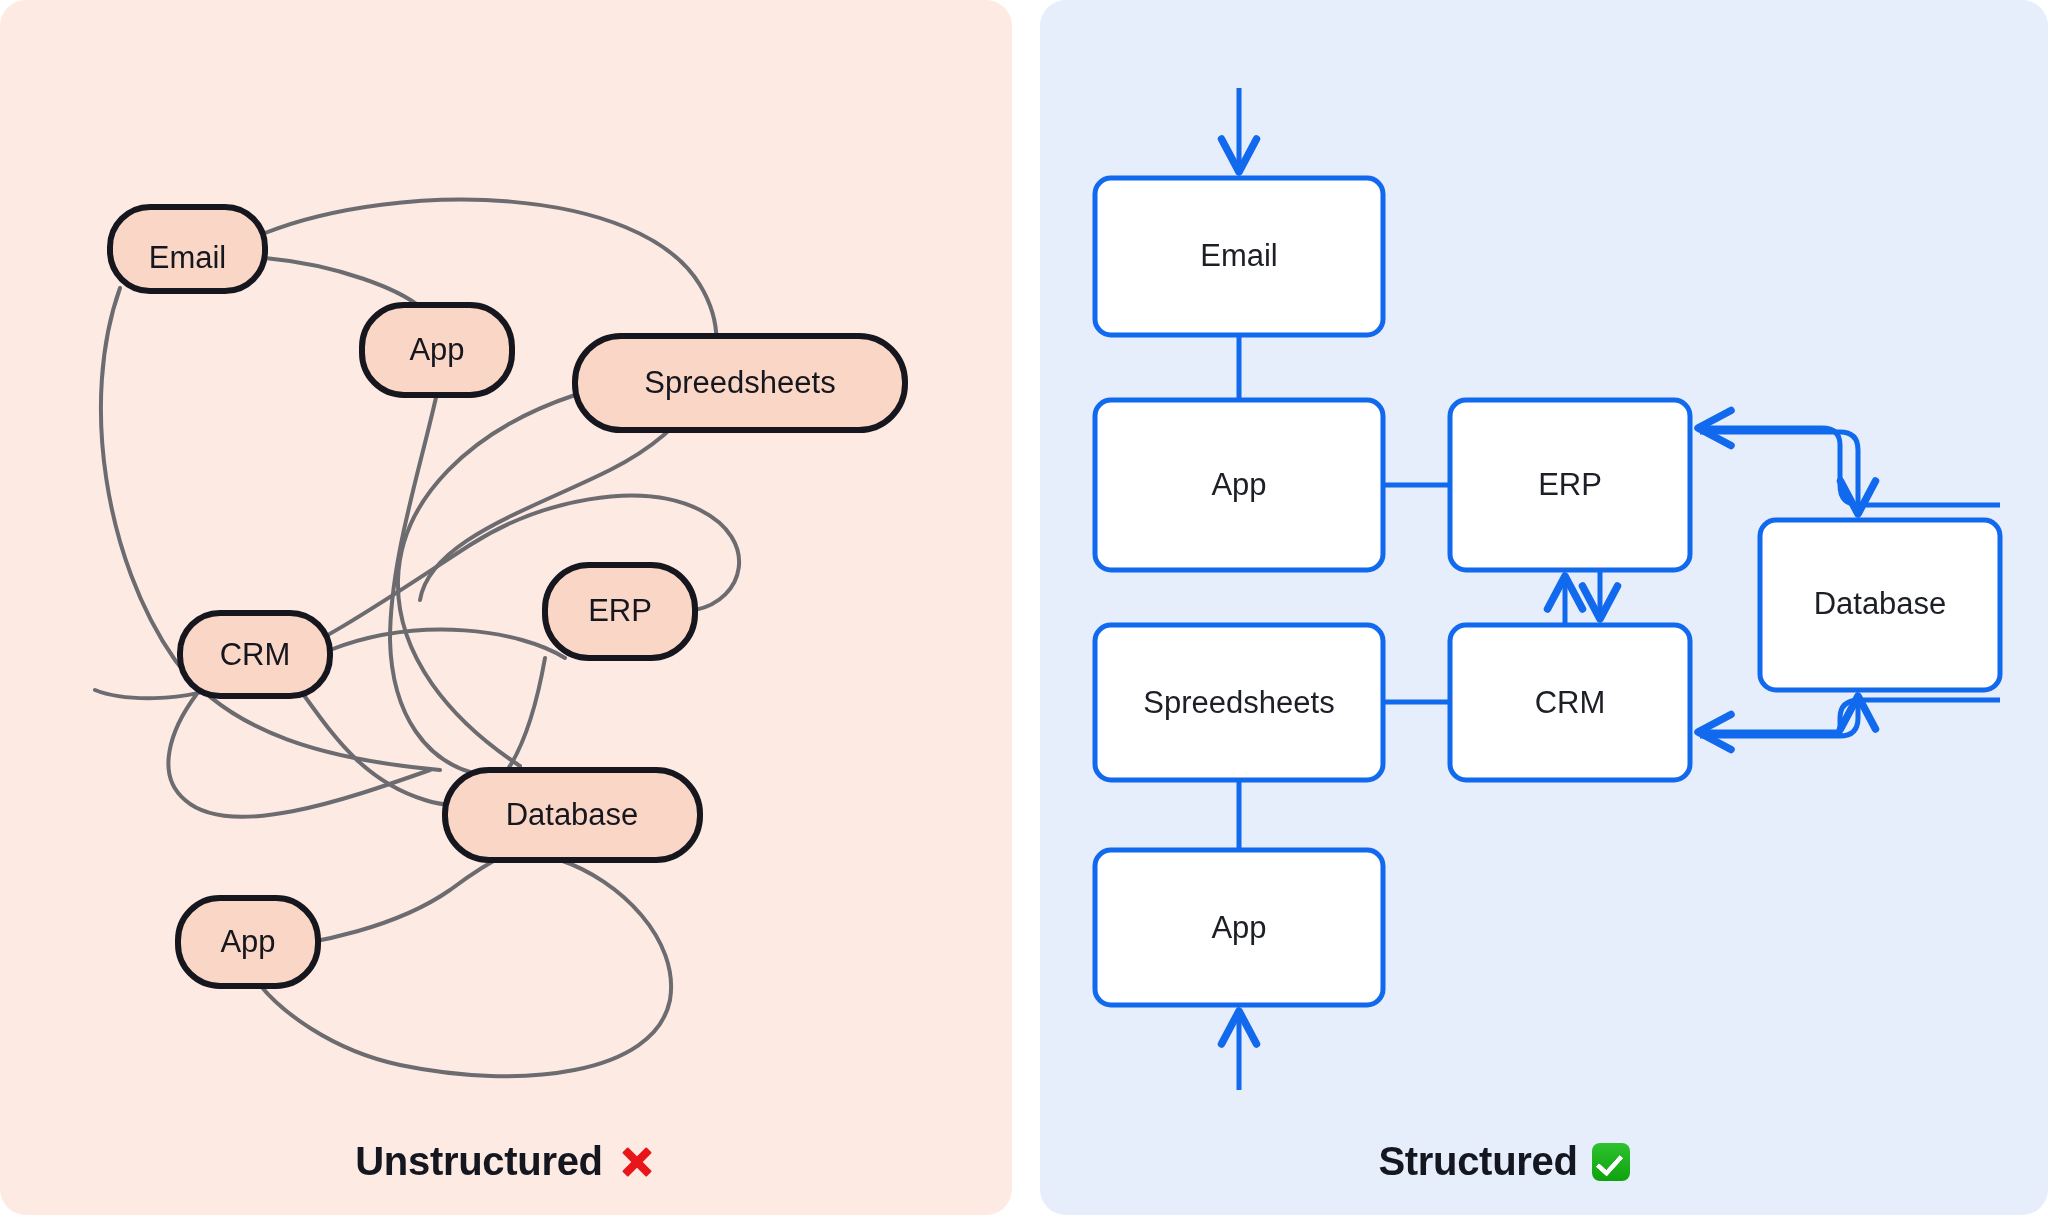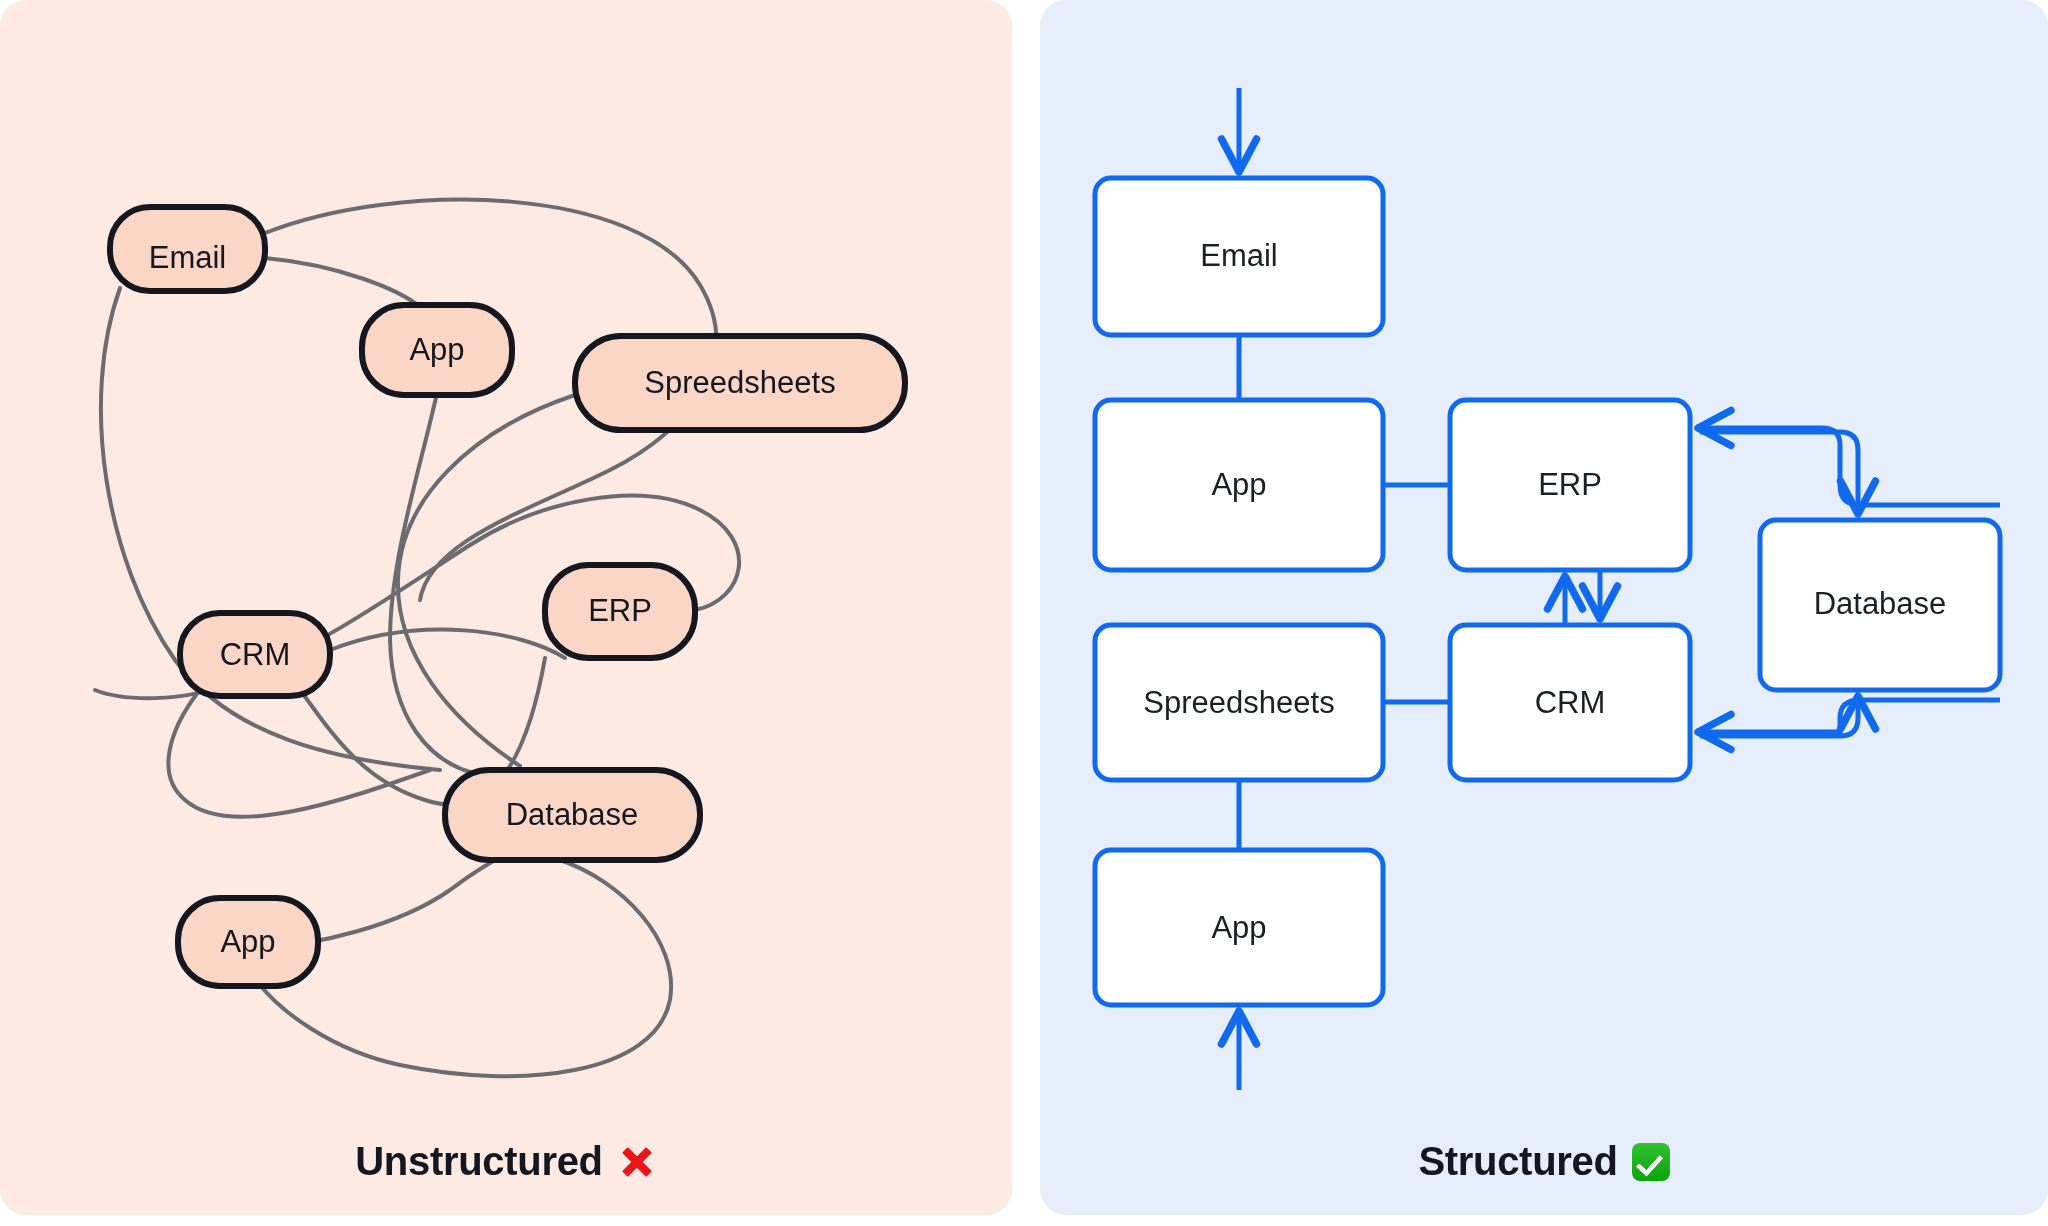--- a/index.html
+++ b/index.html
@@ -61,21 +61,21 @@
     font-size: 40px;
     color: #141620;
     letter-spacing: -0.3px;
     white-space: nowrap;
   }
   #caption-left {
     left: 0;
     width: 1012px;
   }
   #caption-right {
-    left: 1040px;
+    left: 1000px;
     width: 1008px;
   }
   .cross-icon {
     display: inline-block;
     width: 40px;
     height: 40px;
     position: relative;
   }
   .cross-icon::before,
   .cross-icon::after {

